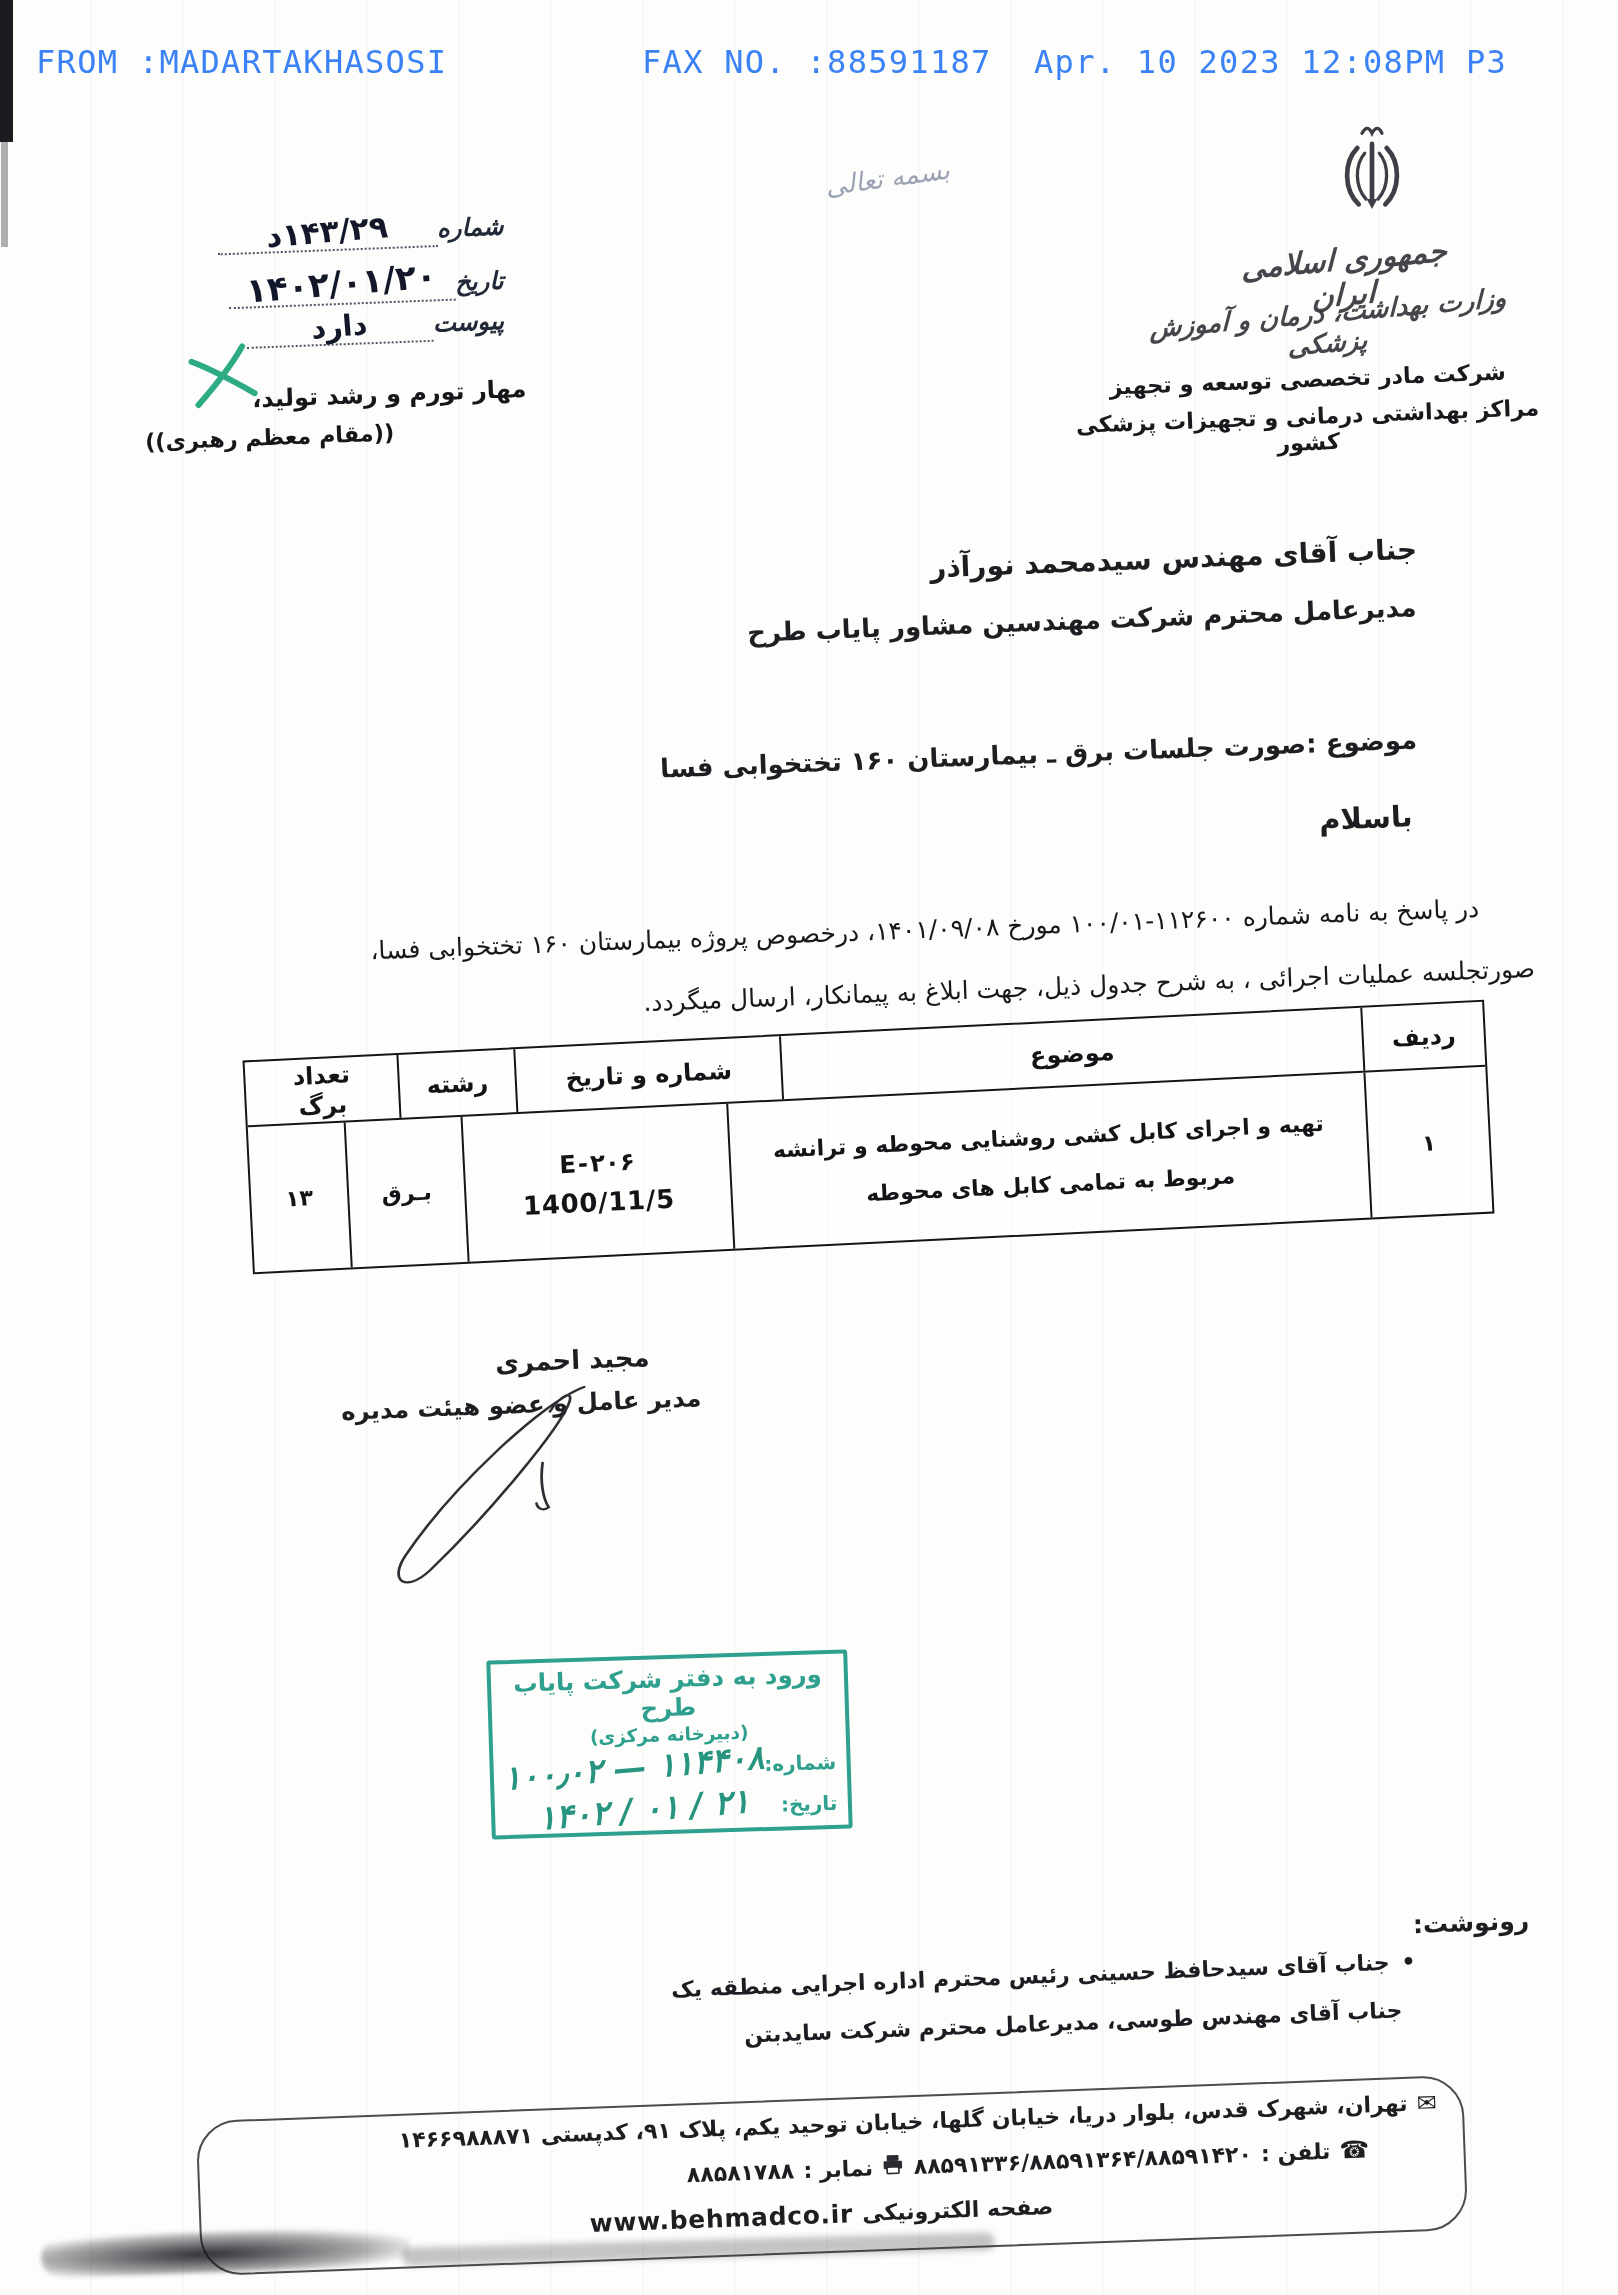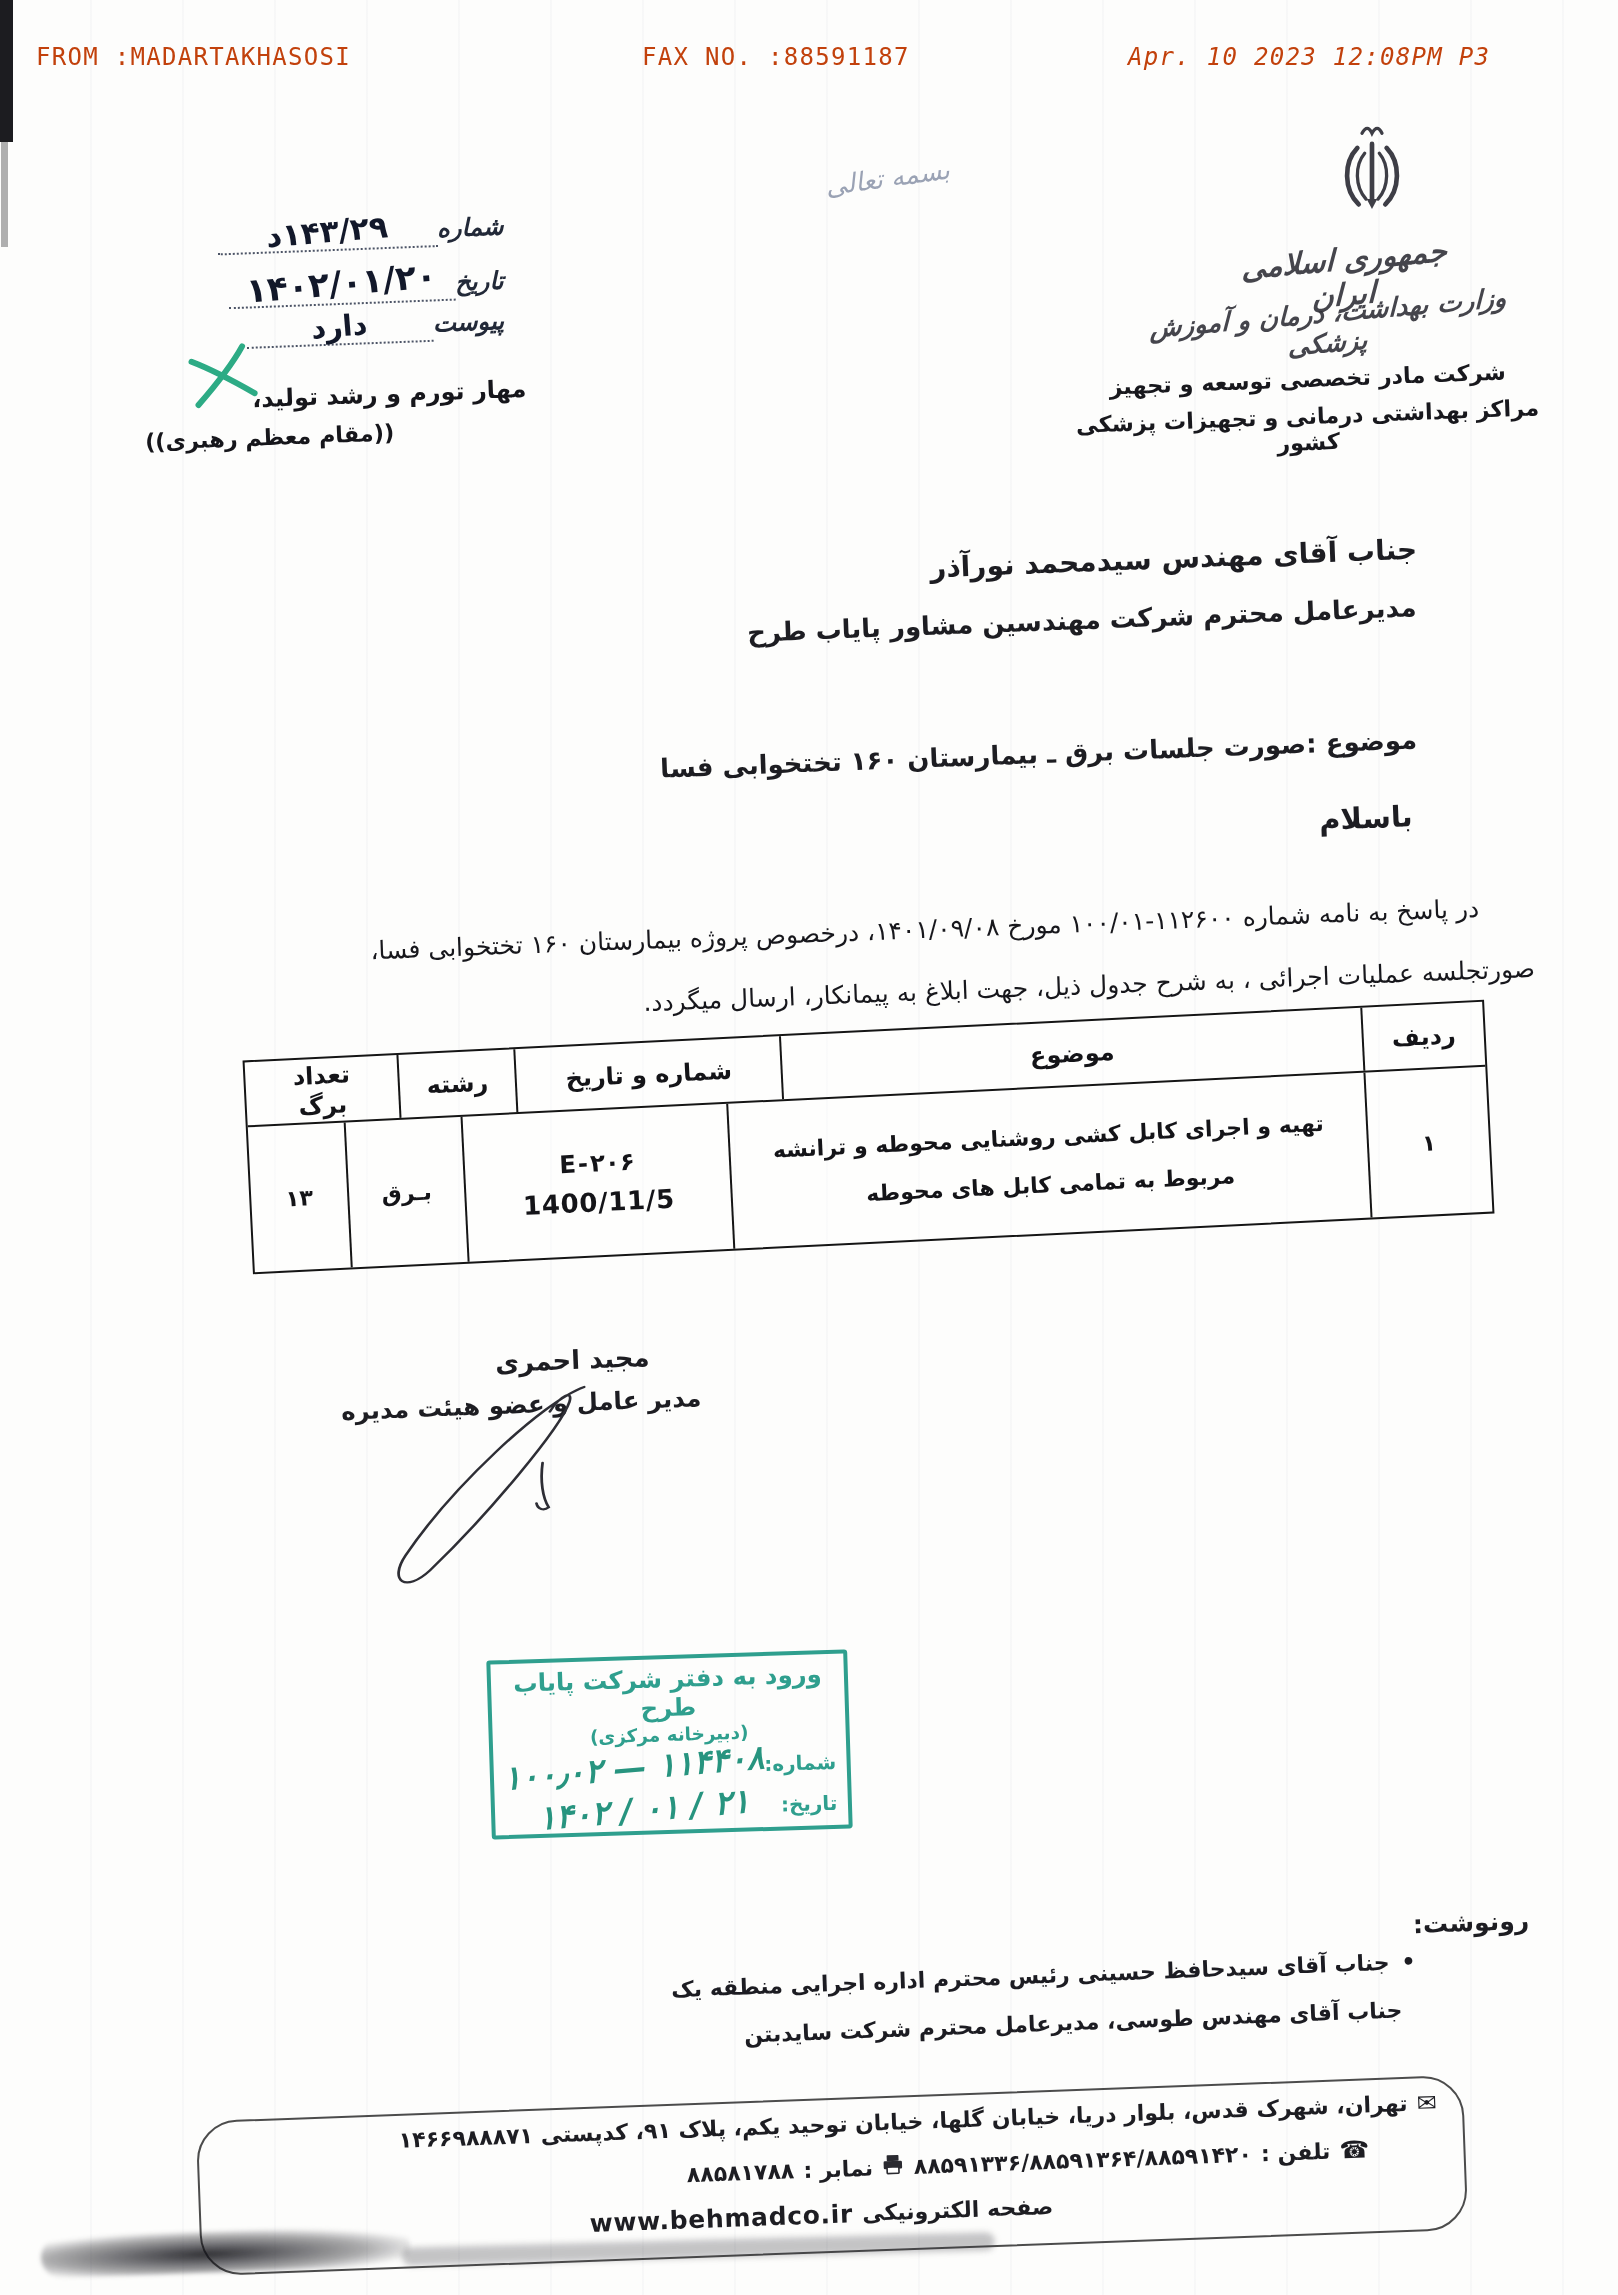--- a/index.html
+++ b/index.html
@@ -14,21 +14,21 @@
   }
   .page::before{
     content:"";position:absolute;inset:0;pointer-events:none;
     background:repeating-linear-gradient(90deg,transparent 0 90px,rgba(90,100,130,.035) 90px 92px);
   }
   .t{position:absolute;direction:rtl;white-space:nowrap;}
   .b{font-weight:bold;}
   .tilt{transform:rotate(-2.2deg);}
   
   .fax{position:absolute;top:43px;font-family:"DejaVu Sans Mono",monospace;
-       font-size:24px;letter-spacing:1.3px;color:#c2410c;white-space:nowrap;}
+       font-size:32px;letter-spacing:1.3px;color:#3b82f6;white-space:nowrap;}
   
   .edge-strip{position:absolute;left:0;top:0;width:13px;height:142px;background:#1c1c20;}
   .edge-strip2{position:absolute;left:1.3px;top:142px;width:6.6px;height:105px;background:rgba(28,28,32,.35);}
   
   .emblem{position:absolute;left:1332px;top:120px;}
   .callig{position:absolute;text-align:center;font-weight:bold;font-style:italic;
           color:#2c2c34;opacity:.88;}
   .org{position:absolute;text-align:center;font-weight:bold;font-size:22.4px;color:#18181d;}
   .bismillah{position:absolute;left:825px;top:163px;font-size:26px;font-style:italic;
              color:#828ca3;opacity:.8;transform:rotate(-8deg);direction:rtl;}
@@ -94,21 +94,21 @@
 </head>
 <body>
 
 <div class="page">
 
   <div class="edge-strip"></div>
   <div class="edge-strip2"></div>
 
   <div class="fax" style="left:36px;">FROM :MADARTAKHASOSI</div>
   <div class="fax" style="left:642px;">FAX NO. :88591187</div>
-  <div class="fax" style="left:1128px;font-style:italic;">Apr. 10 2023 12:08PM  P3</div>
+  <div class="fax" style="left:1034px;">Apr. 10 2023 12:08PM  P3</div>
 
   <div class="emblem">
     <svg width="80" height="113" viewBox="0 0 120 170" fill="none" stroke="#3e3e46" stroke-linecap="round">
       <path d="M45 20 q8 -15 15 0 q8 -15 15 0" stroke-width="5"></path>
       <path d="M60 36 L60 118" stroke-width="7"></path>
       <path d="M60 134 l-8 -15 h16 z" fill="#3e3e46" stroke="none"></path>
       <path d="M38 42 C17 64 17 104 40 127" stroke-width="7"></path>
       <path d="M49 50 C34 68 34 100 51 119" stroke-width="5"></path>
       <path d="M82 42 C103 64 103 104 80 127" stroke-width="7"></path>
       <path d="M71 50 C86 68 86 100 69 119" stroke-width="5"></path>

